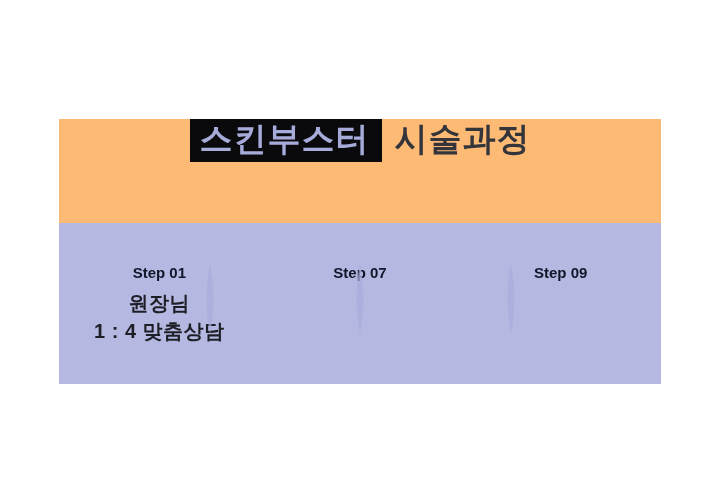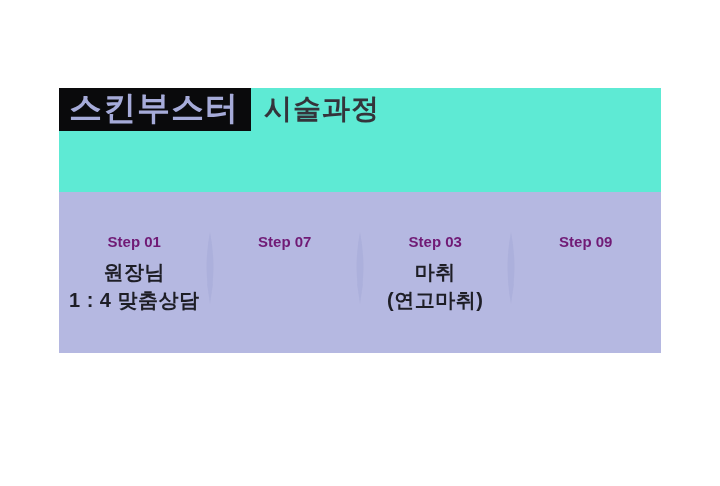--- a/index.html
+++ b/index.html
@@ -11,24 +11,25 @@
     overflow: hidden;
   }
   .panel {
     position: absolute;
     left: 59px; top: 88px;
     width: 602px; height: 265px;
   }
   
   .header-band {
     height: 104px;
-    background: #5eead4;
+    background: #fdba74;
     display: flex;
-    justify-content: flex-start;
+    justify-content: center;
     align-items: flex-start;
+    margin-top: 31px;
   }
   .title-row {
     display: flex;
     align-items: stretch;
     height: 43px;
   }
   .title-box {
     background: #0a0a0c;
     color: #a6abd9;
     display: flex;
@@ -38,21 +39,21 @@
     font-weight: bold;
     letter-spacing: 1px;
     white-space: nowrap;
   }
   .title-rest {
     color: #34343b;
     display: flex;
     align-items: center;
     margin-left: 13px;
     padding-bottom: 2px;
-    font-size: 28px;
+    font-size: 33px;
     font-weight: bold;
     letter-spacing: 1px;
     white-space: nowrap;
   }
   
   .steps-band {
     height: 161px;
     background: #b5b8e1;
     display: flex;
     position: relative;
@@ -60,21 +61,21 @@
   .step {
     flex: 1 1 0;
     display: flex;
     flex-direction: column;
     align-items: center;
     padding-top: 41px;
   }
   .step-label {
     font-size: 15px;
     font-weight: bold;
-    color: #701a75;
+    color: #0f172a;
     height: 18px;
     line-height: 18px;
   }
   .step-text {
     margin-top: 7px;
     min-height: 56px;
     display: flex;
     align-items: center;
     justify-content: center;
     text-align: center;
@@ -114,25 +115,20 @@
     <div class="step">
       <div class="step-label">Step 01</div>
       <div class="step-text">원장님
 1 : 4 맞춤상담</div>
     </div>
 
     <div class="step">
       <div class="step-label">Step 07</div>
     </div>
 
-    <div class="step">
-      <div class="step-label">Step 03</div>
-      <div class="step-text">마취
-(연고마취)</div>
-    </div>
 
     <div class="step">
       <div class="step-label">Step 09</div>
     </div>
 
     <div class="divider d1">
       <svg viewBox="0 0 16 72" xmlns="http://www.w3.org/2000/svg">
         <path d="M8 0 Q15 36 8 72 Q1 36 8 0 Z" fill="#aaaed9" opacity="0.75"></path>
       </svg>
     </div>

